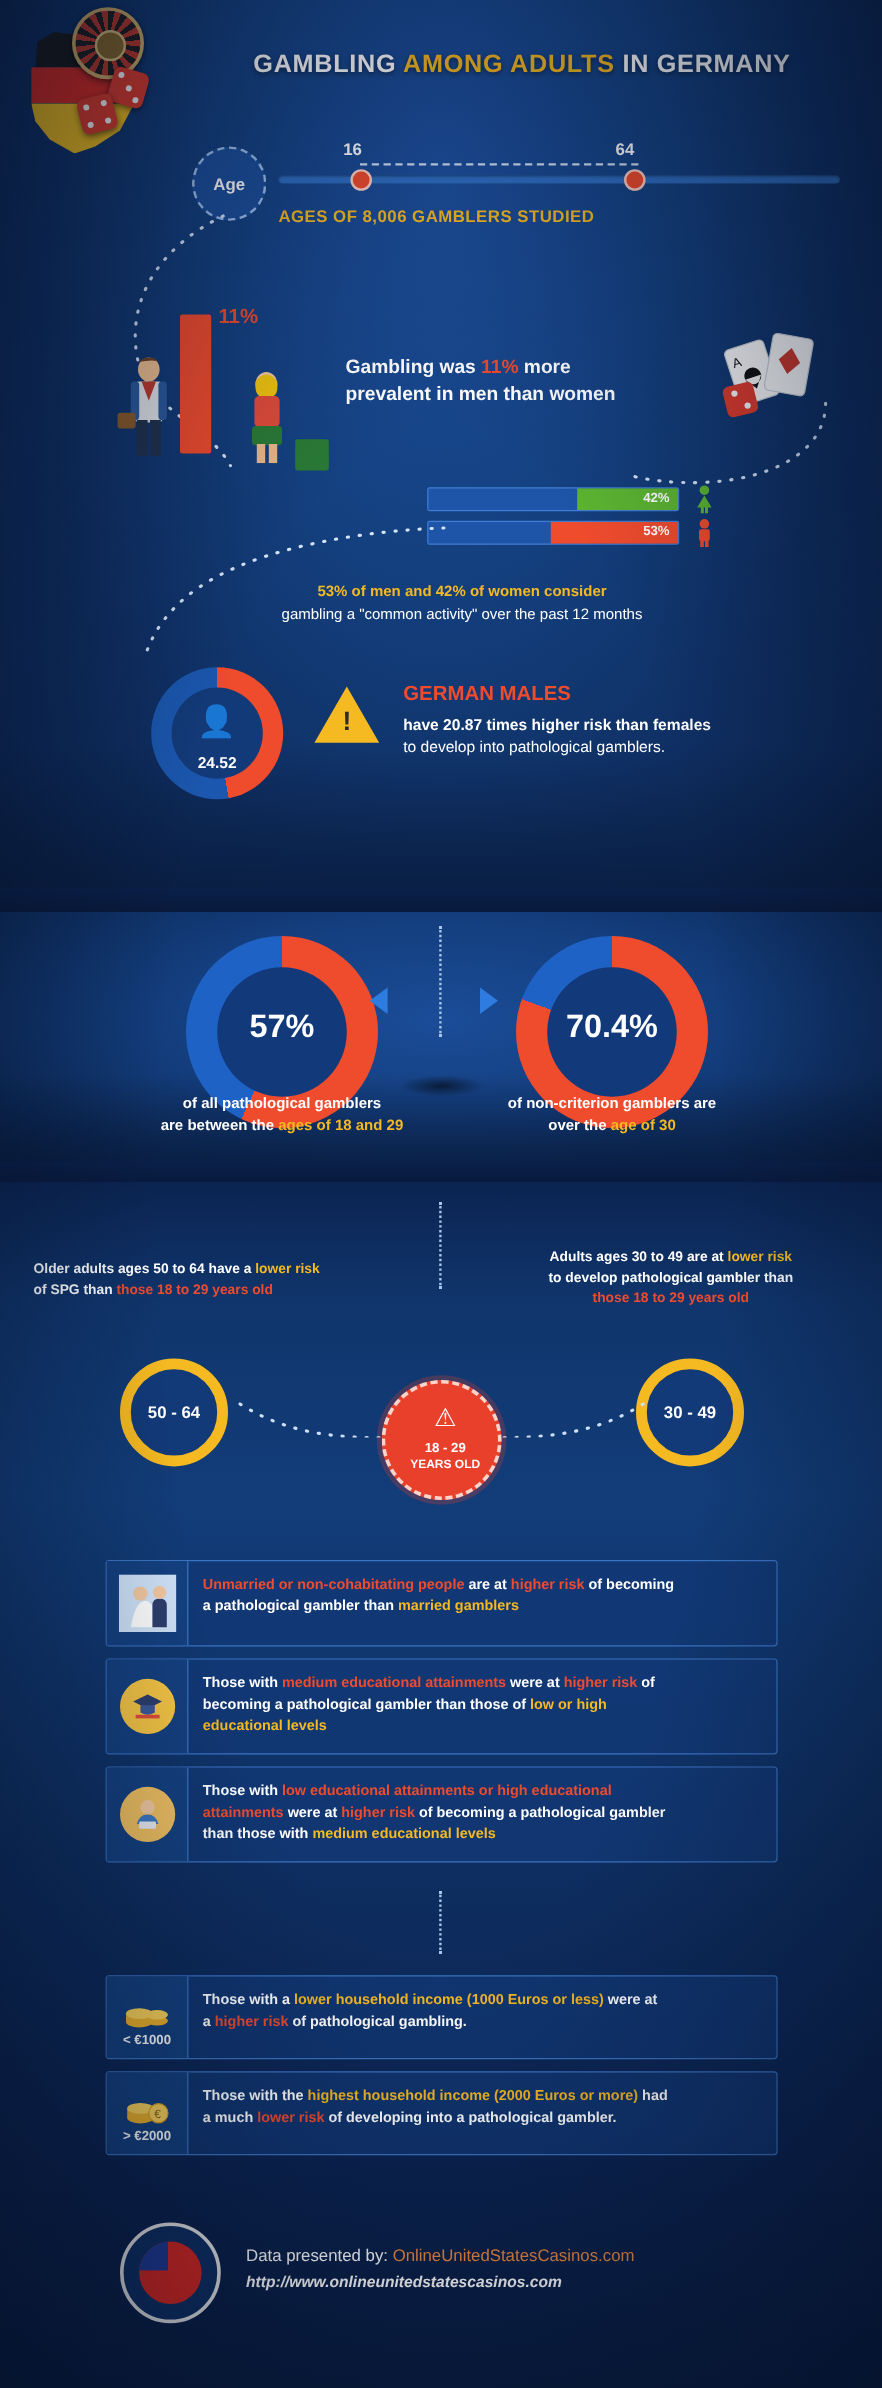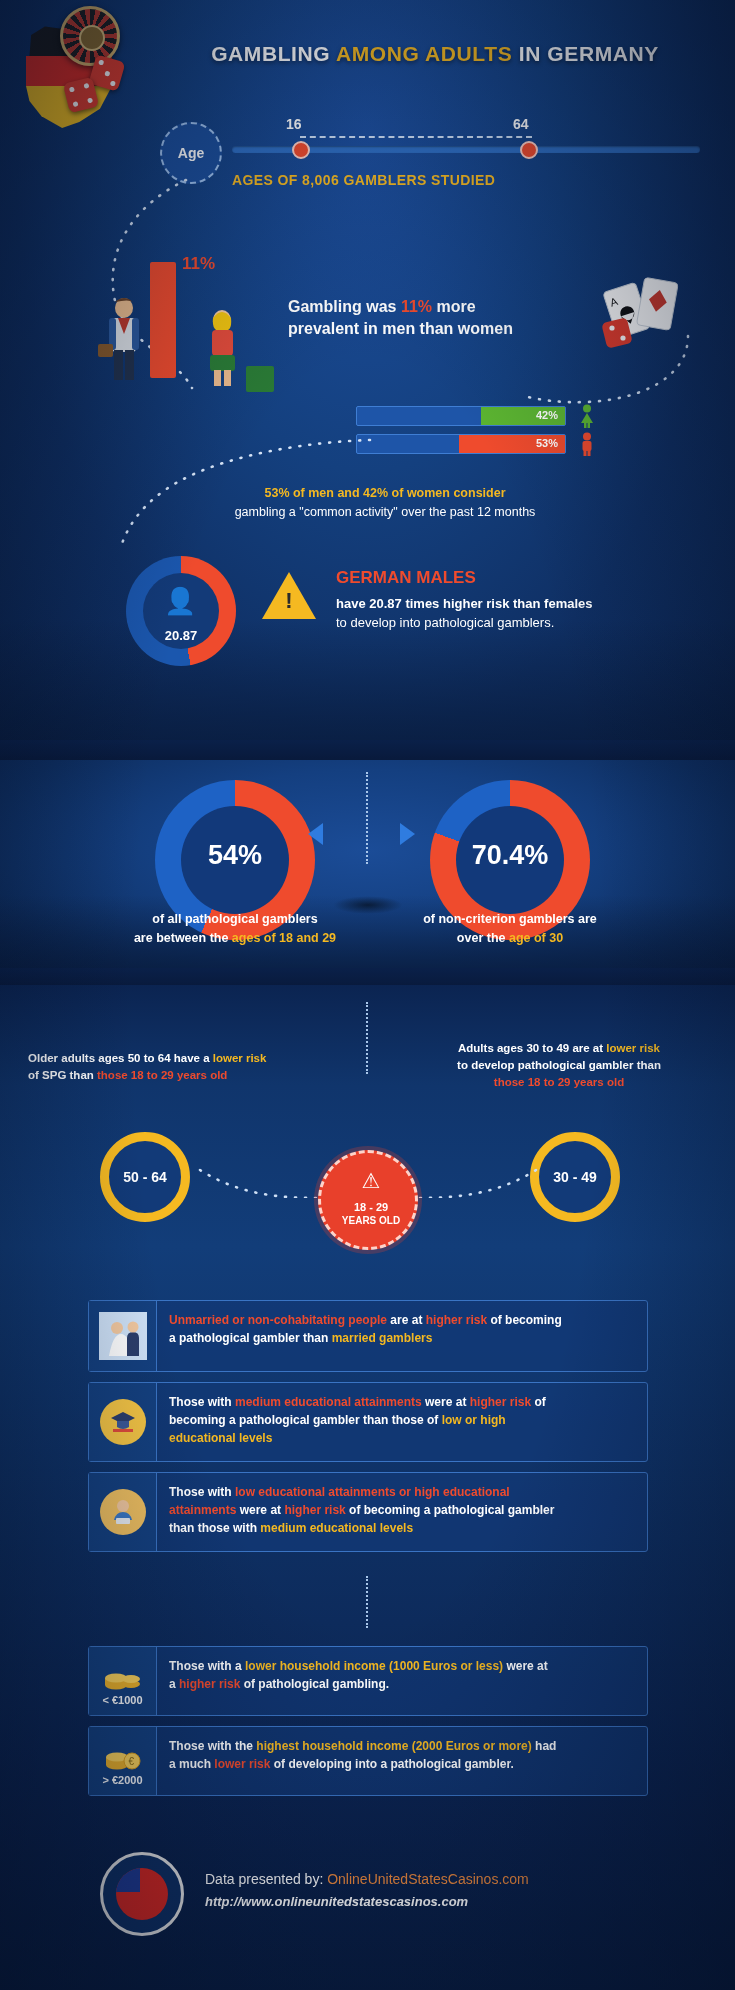--- a/index.html
+++ b/index.html
@@ -344,35 +344,35 @@
     <span class="gold">53% of men and 42% of women consider</span><br>
     <span>gambling a "common activity" over the past 12 months</span>
   </div>
 
   <svg class="dots" style="left:108px; top:436px; width:270px; height:120px;">
     <path d="M262,4 C200,6 120,18 70,46 C34,66 18,92 12,114" fill="none" stroke="#d6e4f7" stroke-width="2.6" stroke-linecap="round" stroke-dasharray="1 9"></path>
   </svg>
 
   <div class="donut-2087">
     <div class="manic">👤</div>
-    <div class="num">20.87</div>
+    <div class="num">24.52</div>
   </div>
   <div class="warn-tri"></div>
   <div class="gm-title">GERMAN MALES</div>
   <div class="gm-body">
     <b>have 20.87 times higher risk than females</b><br>
     <span>to develop into pathological gamblers.</span>
   </div>
 
   <div class="divider-band" style="top:740px;"></div>
   <div class="sec-mid"></div>
 
   <div class="big-donut" style="left:155px; top:780px;
        background: conic-gradient(#ef4b2d 0deg 205deg, #1e62c5 205deg 360deg);">
-    <div class="pct">54%</div>
+    <div class="pct">57%</div>
   </div>
   <div class="mid-caption" style="left:105px; top:910px;">
     <span>of all pathological gamblers</span><br>
     <span>are between the </span><span class="gold">ages of 18 and 29</span>
   </div>
 
   <div class="big-donut" style="left:430px; top:780px;
        background: conic-gradient(#ef4b2d 0deg 290deg, #1e62c5 290deg 360deg);">
     <div class="pct">70.4%</div>
   </div>

